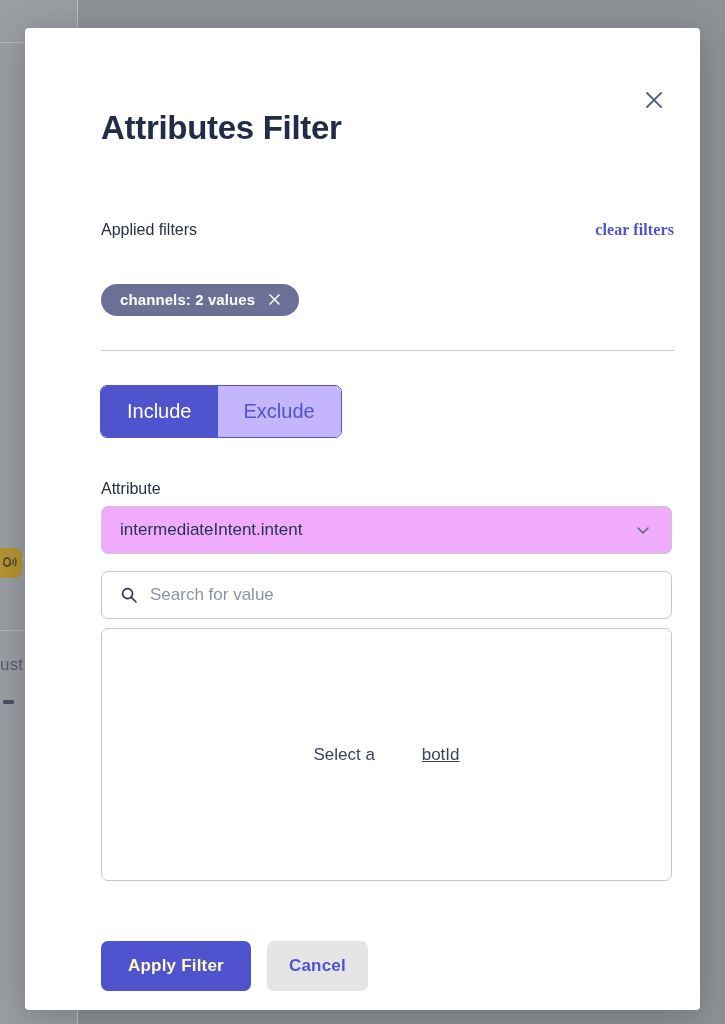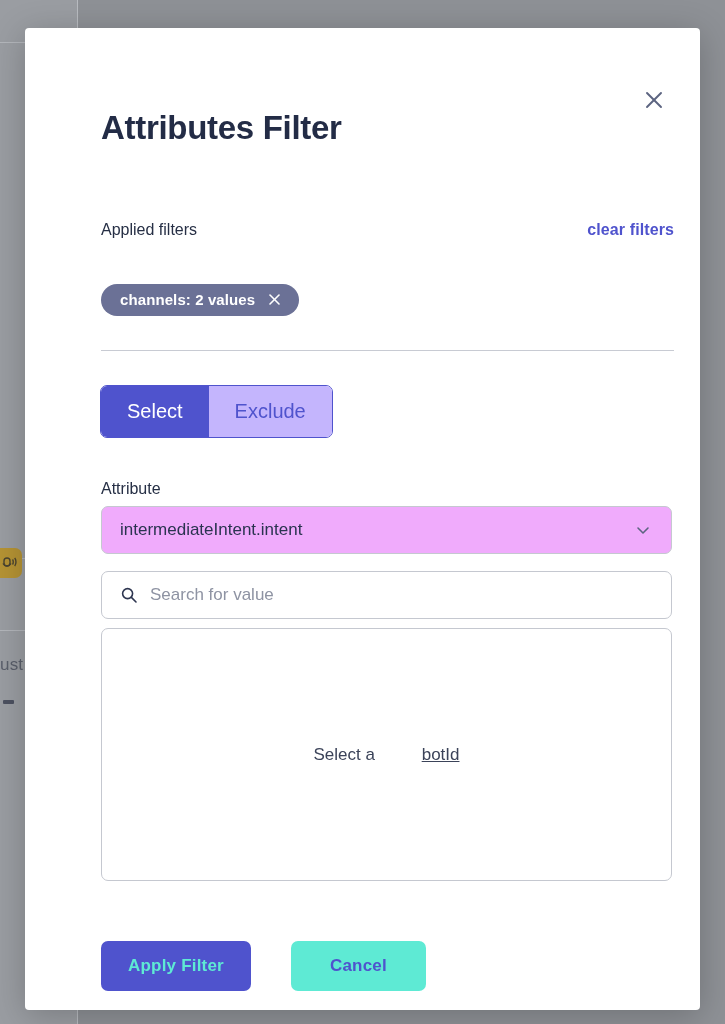--- a/index.html
+++ b/index.html
@@ -115,20 +115,21 @@
   .applied-label {
     font-size: 16px;
     color: #262f45;
   }
   .clear-filters {
     font-size: 16px;
     font-weight: bold;
     color: #4f53cd;
     cursor: pointer;
     letter-spacing: .1px;
+    font-family: Liberation Serif, serif;
   }
 
   .chips {
     position: absolute;
     left: 76px;
     top: 256px;
     display: flex;
     gap: 8px;
   }
   .chip {
@@ -265,28 +266,27 @@
     border: none;
     border-radius: 7px;
     font-family: "Liberation Sans", sans-serif;
     font-size: 17px;
     font-weight: bold;
     cursor: pointer;
     letter-spacing: .2px;
   }
   .btn-primary {
     background: #4f53cd;
-    color: #5eead4;
+    color: #fef9c3;
     padding: 15px 27px;
   }
   .btn-secondary {
-    background: #5eead4;
+    background: #e5e5e5;
     color: #4f53cd;
-    padding: 15px 39px;
-    margin-left: 24px;
+    padding: 15px 22px;
   }
 </style>
 </head>
 <body>
 
 <div id="backdrop">
   <div class="bg-panel">
     <div class="bg-row-line" style="top:558px"></div>
     <div class="bg-row-line" style="top:630px"></div>
     <div class="bg-row-line" style="top:42px"></div>
@@ -327,21 +327,21 @@
           <line x1="3" y1="3" x2="12" y2="12"></line>
           <line x1="12" y1="3" x2="3" y2="12"></line>
         </svg>
       </span>
     </div>
   </div>
 
   <div class="divider"></div>
 
   <div class="seg-group">
-    <div class="seg active">Select</div>
+    <div class="seg active">Include</div>
     <div class="seg">Exclude</div>
   </div>
 
   <div class="field-label">Attribute</div>
 
   <div class="select-box">
     <span class="select-value">intermediateIntent.intent</span>
     <span class="select-chevron">
       <svg width="20" height="20" viewBox="0 0 20 20" fill="none" stroke="currentColor" stroke-width="1.6" stroke-linecap="round" stroke-linejoin="round">
         <polyline points="5,8 10,13 15,8"></polyline>

